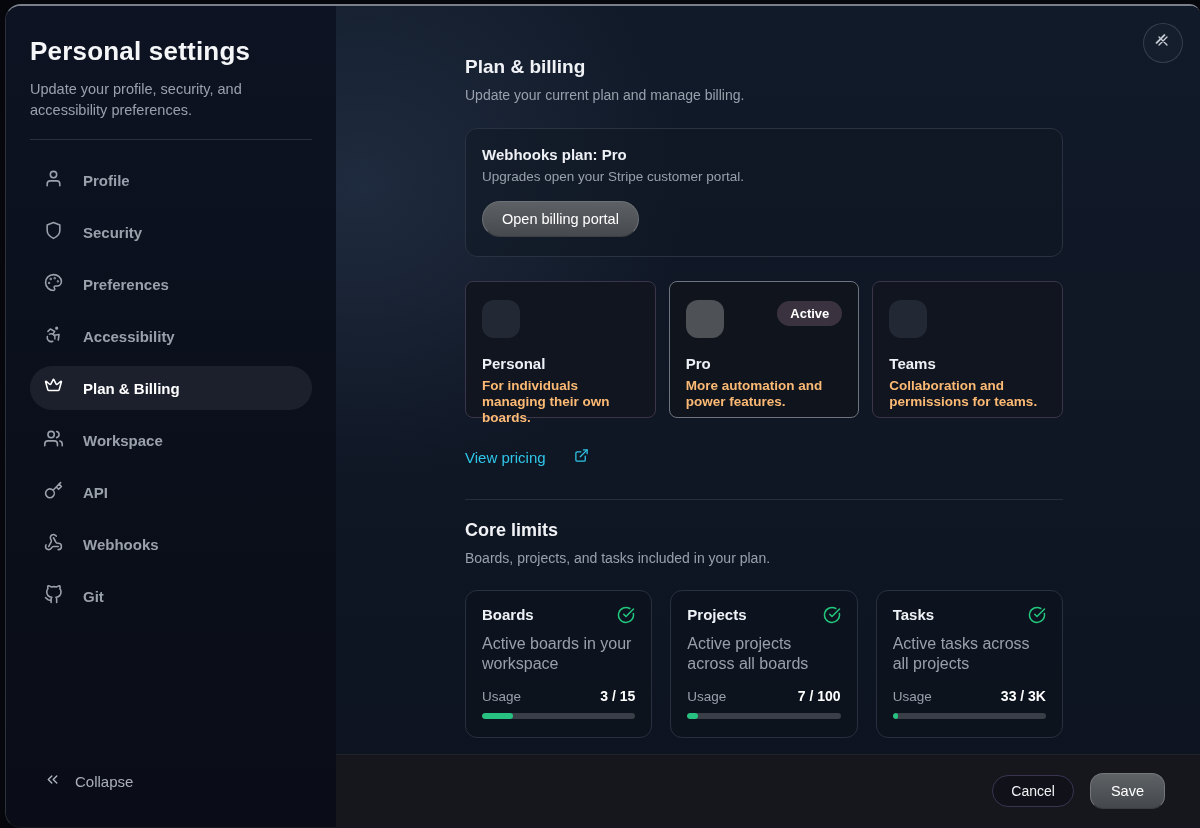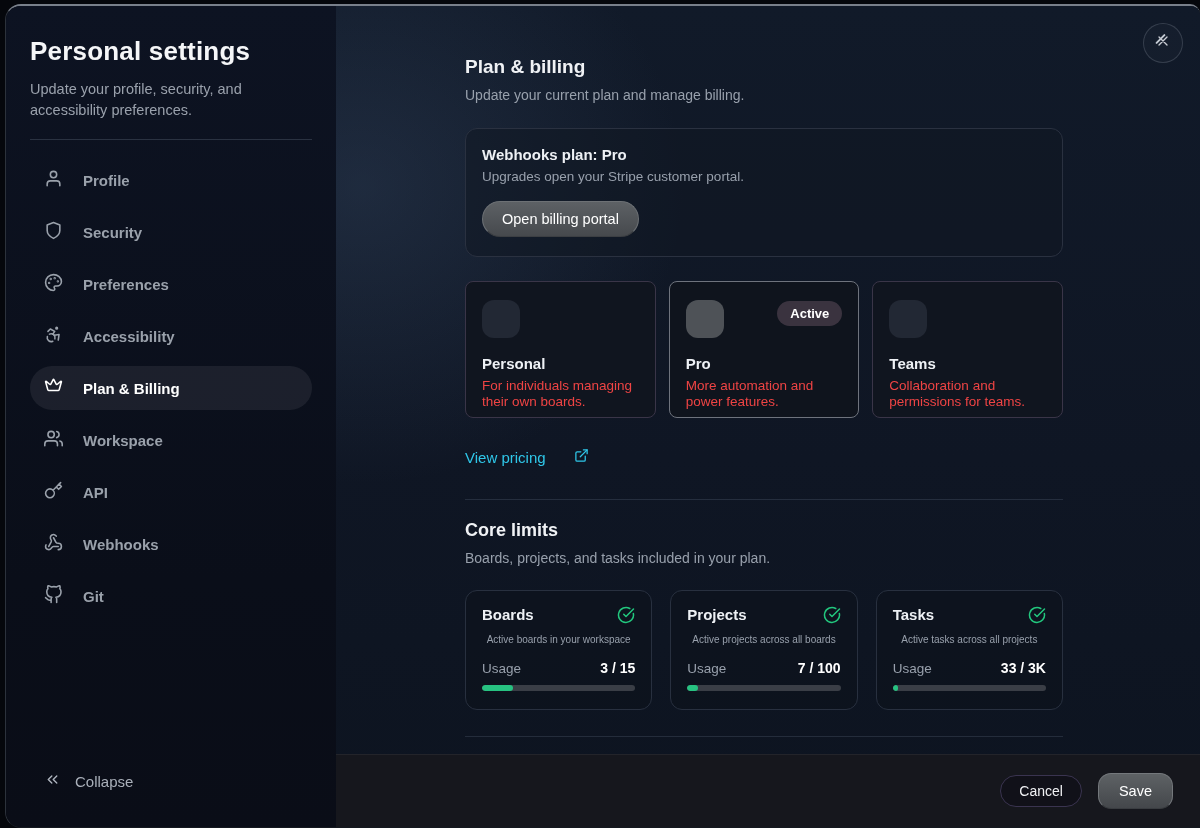--- a/index.html
+++ b/index.html
@@ -59,21 +59,21 @@
   .cp-btn { margin-top:17px; }
 
   .plan-grid { margin-top:24px; display:grid; grid-template-columns:repeat(3,1fr);
     gap:13px; }
   .plan-card { position:relative; height:137px; padding:18px 16px; border-radius:8px;
     background:#10151f; border:1px solid #3a3548; cursor:pointer; }
   .plan-card.active { border-color:#6e737d; background:#0f141d; }
   .plan-icon { width:38px; height:38px; border-radius:12px; background:#222834; }
   .plan-card.active .plan-icon { background:#4e5257; }
   .plan-name { margin-top:17px; font-size:15px; font-weight:bold; }
-  .plan-desc { margin-top:6px; font-size:13.5px; line-height:1.2; color:#ef4444; }
+  .plan-desc { margin-top:6px; font-size:13.5px; line-height:1.2; color:#fdba74;font-weight:bold; }
   .badge { position:absolute; top:19px; right:16px; padding:5px 13px;
     border-radius:999px; background:#3a333f; font-size:13px; font-weight:bold;
     color:#fff; }
 
   .pricing-link { margin-top:30px; display:inline-flex; align-items:center; gap:28px;
     color:#2fc7e9; font-size:15px; cursor:pointer; }
   .pricing-link svg { width:15px; height:15px; }
 
   .divider { height:1px; background:rgba(120,134,156,.22); }
   .d1 { margin-top:32px; } .d2 { margin-top:26px; }
@@ -81,35 +81,35 @@
   .sec-title { margin-top:20px; font-size:18px; font-weight:bold; color:#f0f2f5; }
   .sec-sub { margin-top:9px; font-size:14px; color:#98a0ac; }
 
   .usage-grid { margin-top:24px; display:grid; grid-template-columns:repeat(3,1fr);
     gap:18px; }
   .usage-card { padding:15px 16px 18px 16px; border-radius:12px;
     border:1px solid #28303f; background:rgba(13,18,27,.55); }
   .uc-head { display:flex; align-items:flex-start; justify-content:space-between; }
   .uc-title { font-size:15px; font-weight:bold; }
   .uc-head svg { width:18px; height:18px; color:#22c77e; }
-  .uc-desc { margin-top:6px; font-size:10px; line-height:1.25; color:#98a0ac;text-align:center; }
+  .uc-desc { margin-top:6px; font-size:16px; line-height:1.25; color:#98a0ac; }
   .uc-usage { margin-top:14px; display:flex; justify-content:space-between;
     align-items:baseline; }
   .uc-label { font-size:13.5px; color:#98a0ac; }
   .uc-value { font-size:14px; font-weight:bold; color:#fff; }
   .bar { margin-top:9px; height:6px; border-radius:3px; background:#3a3e46;
     overflow:hidden; }
   .bar-fill { height:100%; min-width:5px; border-radius:3px; background:#27c281; }
 
   .quota-title { margin-top:21px; font-size:18px; font-weight:bold; color:#f0f2f5; }
 
   .footer { position:absolute; left:0; right:0; bottom:0; height:73px;
     background:#16171d; border-top:1px solid rgba(255,255,255,.06);
     display:flex; align-items:center; justify-content:flex-end; gap:16px;
-    padding-right:27px; z-index:5; }
+    padding-right:35px; z-index:5; }
   .btn-cancel { height:32px; padding:0 18px; border-radius:16px; font-size:14px;
     color:#f0f1f4; background:#111119; border:1px solid #3a3450; cursor:pointer;
     display:inline-flex; align-items:center; }
   .btn-save { height:36px; padding:0 20px; border-radius:13px; font-size:14.5px;
     color:#fff; background:linear-gradient(180deg,#5e6265 0%,#44474b 100%);
     border:1px solid #74787c; border-bottom-color:#3a3d41; cursor:pointer;
     display:inline-flex; align-items:center; }
 </style>
 </head>
 <body>

